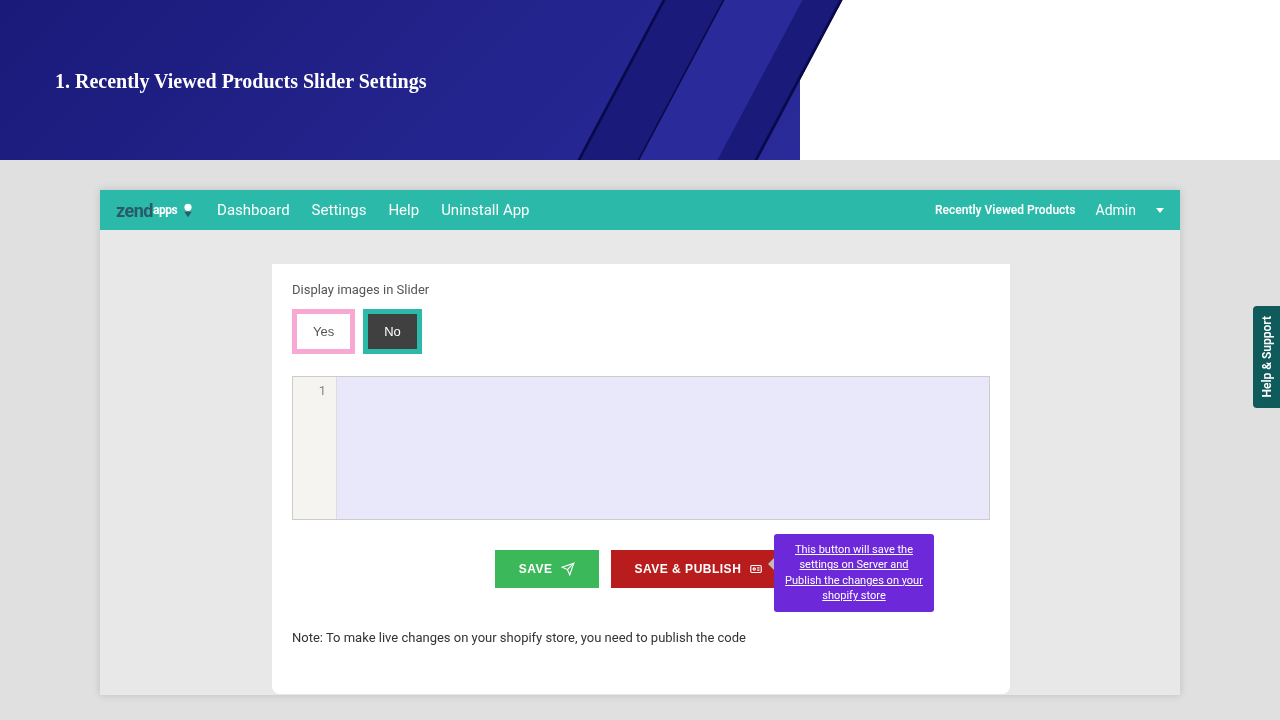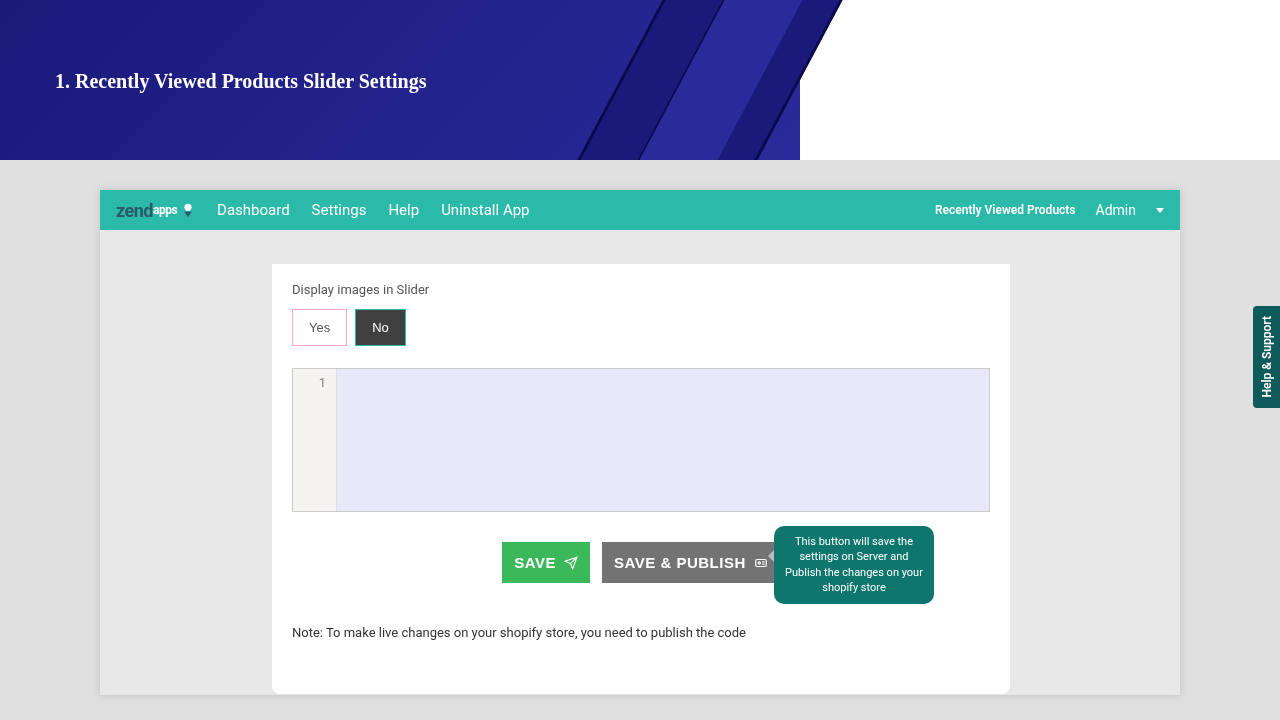--- a/index.html
+++ b/index.html
@@ -25,34 +25,34 @@
 .nav-right { margin-left: auto; display: flex; align-items: center; gap: 20px; }
 .nav-title { font-weight: 600; font-size: 12px; }
 .nav-admin { display: flex; align-items: center; gap: 20px; cursor: pointer; font-size: 14px; }
 .caret-down { width: 0; height: 0; border-left: 4px solid transparent; border-right: 4px solid transparent; border-top: 5px solid #fff; }
 
 .app-body { background: #e8e8e8; height: 465px; position: relative; }
 .content-panel { position: absolute; top: 0; left: 172px; width: 738px; height: 430px; background: #fff; padding: 18px 20px; border-radius: 0 0 8px 8px; margin-top: 34px; }
 
 .field-label { font-size: 13px; color: #555; margin-bottom: 12px; }
 .toggle-group { display: flex; gap: 8px; margin-bottom: 22px; }
-.toggle-btn { padding: 10px 16px; font-size: 13px; border: 1px solid #f9a8d4; background: #fff; cursor: pointer; color: #555; }
+.toggle-btn { padding: 10px 16px; font-size: 13px; border: 5px solid #f9a8d4; background: #fff; cursor: pointer; color: #555; }
 .toggle-btn.active { background: #404040; color: #fff; border-color: #2bb9a9; }
 
 .code-editor { display: flex; border: 1px solid #ccc; height: 144px; margin-bottom: 30px; }
 .gutter { width: 44px; background: #f5f4f0; border-right: 1px solid #ddd; padding: 6px 10px; font-size: 13px; color: #888; text-align: right; }
 .editor-area { flex: 1; background: #e8e8fa; }
 
 .action-row { display: flex; justify-content: center; gap: 12px; position: relative; margin-bottom: 42px; }
-.btn { padding: 12px 12px; border: none; color: #fff; font-size: 15px; font-weight: 600; cursor: pointer; display: flex; align-items: center; gap: 8px; letter-spacing: 0.5px; }
+.btn { padding: 12px 24px; border: none; color: #fff; font-size: 12px; font-weight: 600; cursor: pointer; display: flex; align-items: center; gap: 8px; letter-spacing: 0.5px; }
 .btn-save { background: #3bb85a; }
-.btn-publish { background: #737373; }
+.btn-publish { background: #b91c1c; }
 .btn-icon { width: 14px; height: 14px; }
 
-.tooltip { position: absolute; left: 482px; top: -16px; width: 160px; background: #0f766e; color: #fff; font-size: 11px; padding: 8px 10px; text-align: center; line-height: 1.4; border-radius: 10px; }
+.tooltip { position: absolute; left: 482px; top: -16px; width: 160px; background: #6d28d9; color: #fff; font-size: 11px; padding: 8px 10px; text-align: center; line-height: 1.4; border-radius: 3px; text-decoration: underline; }
 .tooltip::before { content: ''; position: absolute; left: -6px; top: 24px; width: 0; height: 0; border-top: 6px solid transparent; border-bottom: 6px solid transparent; border-right: 6px solid #bcbcbc; }
 
 .note { font-size: 13px; color: #333; }
 .note-label { font-weight: normal; }
 
 .help-tab { position: absolute; right: 0; top: 306px; width: 27px; height: 102px; background: #0f5a5a; color: #fff; display: flex; align-items: center; justify-content: center; border-radius: 4px 0 0 4px; cursor: pointer; }
 .help-tab-text { writing-mode: vertical-rl; transform: rotate(180deg); font-size: 12px; font-weight: 600; white-space: nowrap; }
 </style>
 </head>
 <body>

